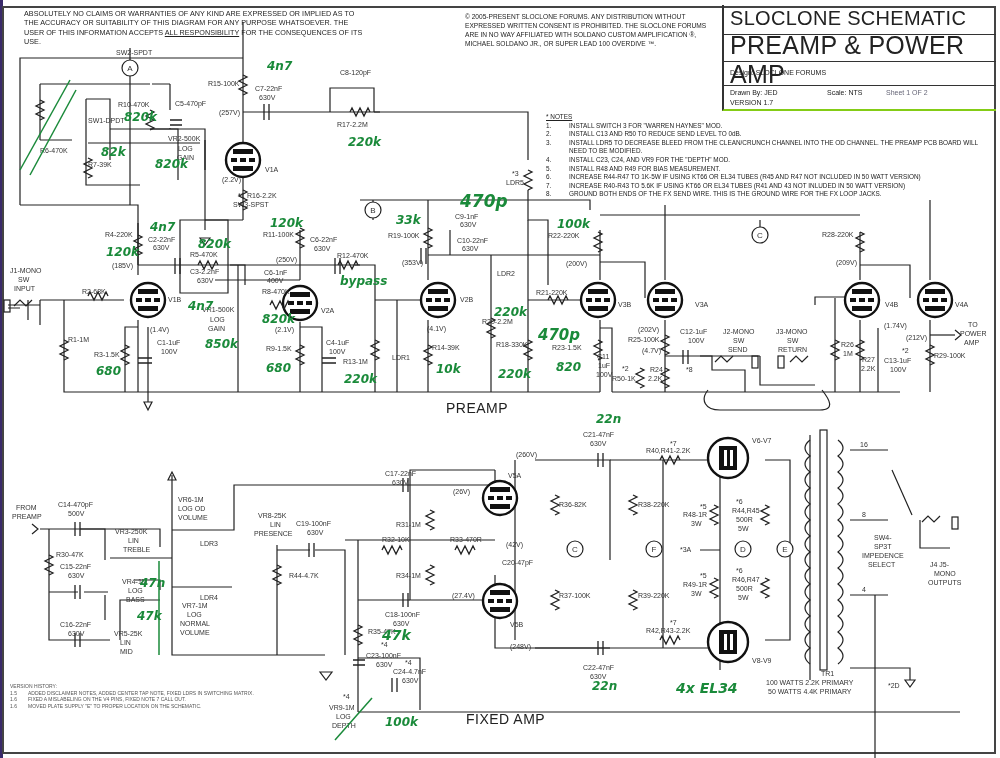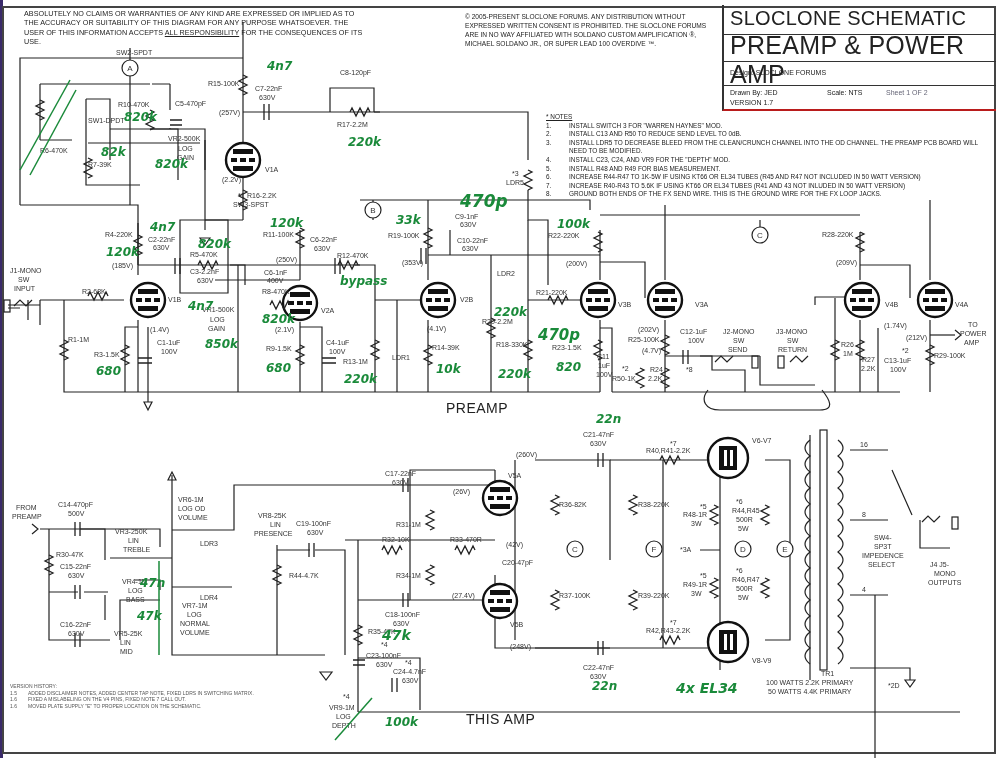--- a/index.html
+++ b/index.html
@@ -2,21 +2,21 @@
 <html><head>
 <meta charset="utf-8">
 <style>
   html,body{margin:0;padding:0;background:#fff;}
   body{width:1000px;height:758px;overflow:hidden;position:relative;font-family:"Liberation Sans",sans-serif;color:#222;}
   .frame{position:absolute;left:2px;top:6px;width:994px;height:748px;border:2px solid #444;box-sizing:border-box;}
   .lborder{position:absolute;left:0;top:0;width:3px;height:758px;background:#3a2a6a;}
   .disclaimer{position:absolute;left:24px;top:9px;width:345px;font-size:7.2px;line-height:9.4px;letter-spacing:0.05px;}
   .disclaimer u{}
   .copyright{position:absolute;left:465px;top:12px;width:250px;font-size:6.6px;line-height:9px;}
-  .titleblock{position:absolute;left:722px;top:5px;width:272px;height:104px;border-left:2px solid #333;border-bottom:2px solid #b91c1c;}
+  .titleblock{position:absolute;left:722px;top:5px;width:272px;height:104px;border-left:2px solid #333;border-bottom:2px solid #84cc16;}
   .tb-t1{position:absolute;left:6px;top:2px;font-size:20px;letter-spacing:0.3px;}
   .tb-sep{position:absolute;left:0;width:272px;border-top:1.5px solid #333;}
   .tb-t2{position:absolute;left:6px;top:26px;font-size:25px;letter-spacing:0.3px;}
   .tb-small{position:absolute;font-size:7px;}
   .notes{position:absolute;left:546px;top:113px;width:440px;font-size:6.4px;line-height:8.6px;}
   .notes .hd{text-decoration:underline;}
   .notes .row{display:flex;}
   .notes .num{width:23px;flex:0 0 23px;}
   .version{position:absolute;left:10px;top:683px;font-size:5px;line-height:6.7px;color:#555;}
   .version .row{display:flex;}
@@ -100,21 +100,21 @@
       <span class="v">1.6</span>
       <span>FIXED A MISLABELING ON THE V4 PINS, FIXED NOTE 7 CALL OUT.</span>
     </div>
   <div class="row">
       <span class="v">1.6</span>
       <span>MOVED PLATE SUPPLY "E" TO PROPER LOCATION ON THE SCHEMATIC.</span>
     </div>
 </div>
 
 <div class="section-label" style="left:446px;top:400px">PREAMP</div>
-<div class="section-label" style="left:466px;top:711px">THIS AMP</div>
+<div class="section-label" style="left:466px;top:711px">FIXED AMP</div>
 
 <svg class="sch" width="1000" height="758" viewBox="0 0 1000 758">
   <defs>
     <g id="tri-tube">
       <circle cx="0" cy="0" r="17" fill="#fff" stroke="#111" stroke-width="2.4"></circle>
       <rect x="-10" y="-11" width="20" height="5" fill="#111"></rect>
       <rect x="-12" y="-2" width="6" height="4" fill="#111"></rect>
         <rect x="-3" y="-2" width="6" height="4" fill="#111"></rect>
         <rect x="6" y="-2" width="6" height="4" fill="#111"></rect>
       <rect x="-10" y="6" width="20" height="5" fill="#111"></rect>

